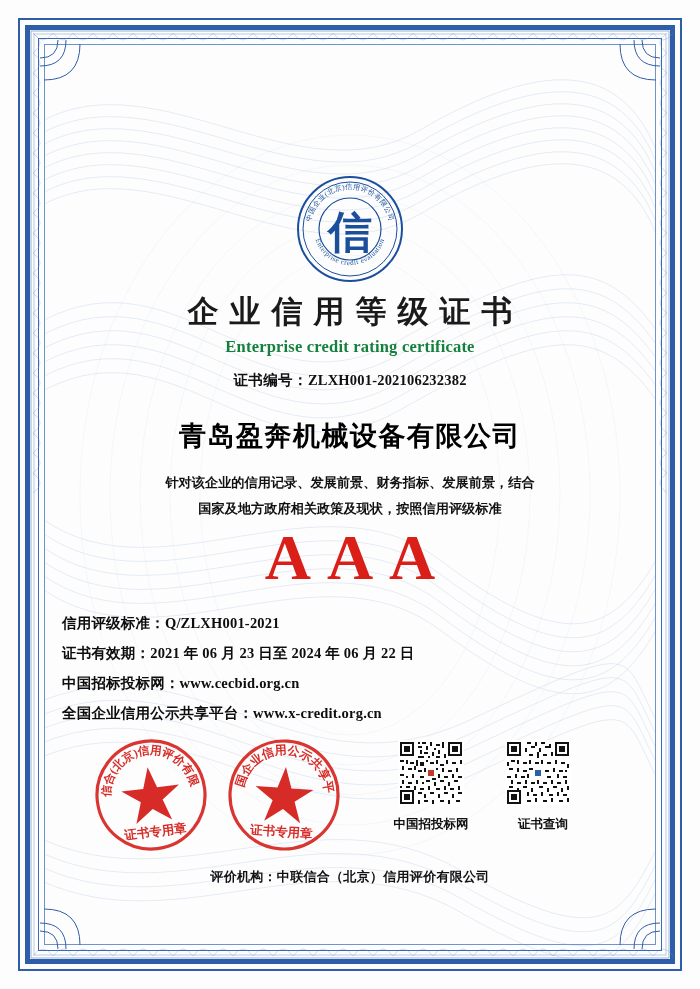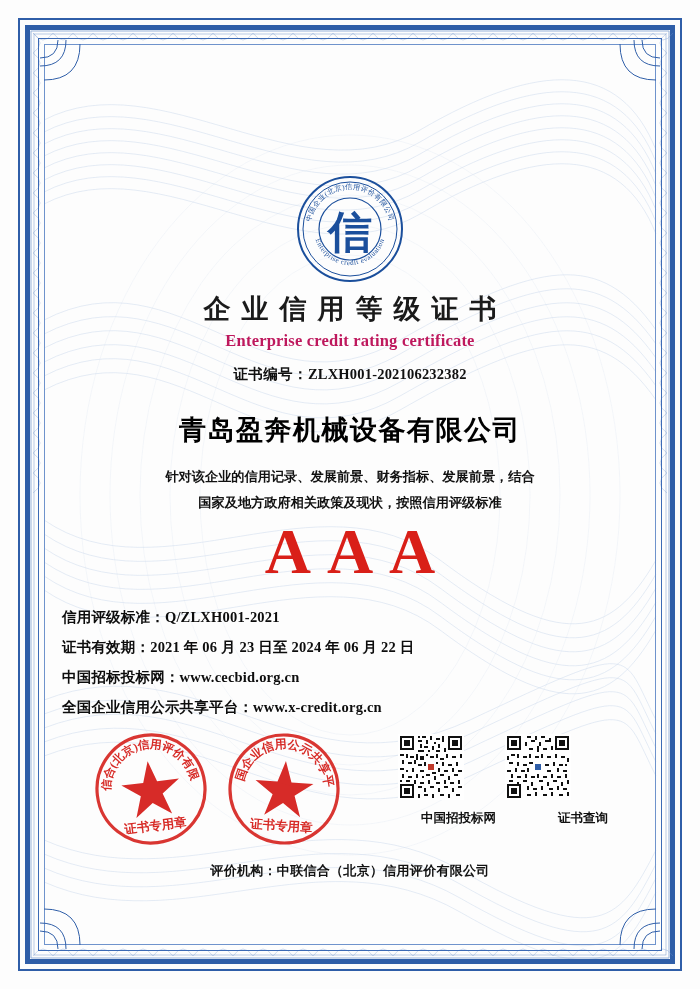--- a/index.html
+++ b/index.html
@@ -91,32 +91,32 @@
   }
   .emblem {
     position: relative;
     width: 108px;
     height: 108px;
   }
 
   
   .title-cn {
     margin-top: 8px;
-    font-size: 27px;
+    font-size: 31px;
     letter-spacing: 11px;
     font-weight: bold;
     color: #1a1a1a;
     text-indent: 11px;
     font-family: "Liberation Serif", serif;
   }
   .title-en {
     margin-top: 4px;
     font-size: 16.5px;
     font-weight: bold;
-    color: #be185d;
+    color: #15803d;
     letter-spacing: 0.2px;
     font-family: "Liberation Serif", serif;
   }
 
   .cert-no {
     margin-top: 14px;
     font-size: 14.5px;
     color: #111;
     font-weight: bold;
     letter-spacing: 0.4px;
@@ -185,21 +185,21 @@
   }
   .qr-1 { left: 348px; }
   .qr-2 { left: 455px; }
   .qr-label {
     position: absolute;
     top: 80px;
     font-size: 12.5px;
     color: #111;
     font-weight: bold;
     width: 130px;
-    text-align: right;
+    text-align: center;
   }
   .qr-label-1 { left: 316px; }
   .qr-label-2 { left: 428px; }
 
   .issuer {
     margin-top: 2px;
     font-size: 13px;
     font-weight: bold;
     color: #111;
     letter-spacing: 0.3px;

